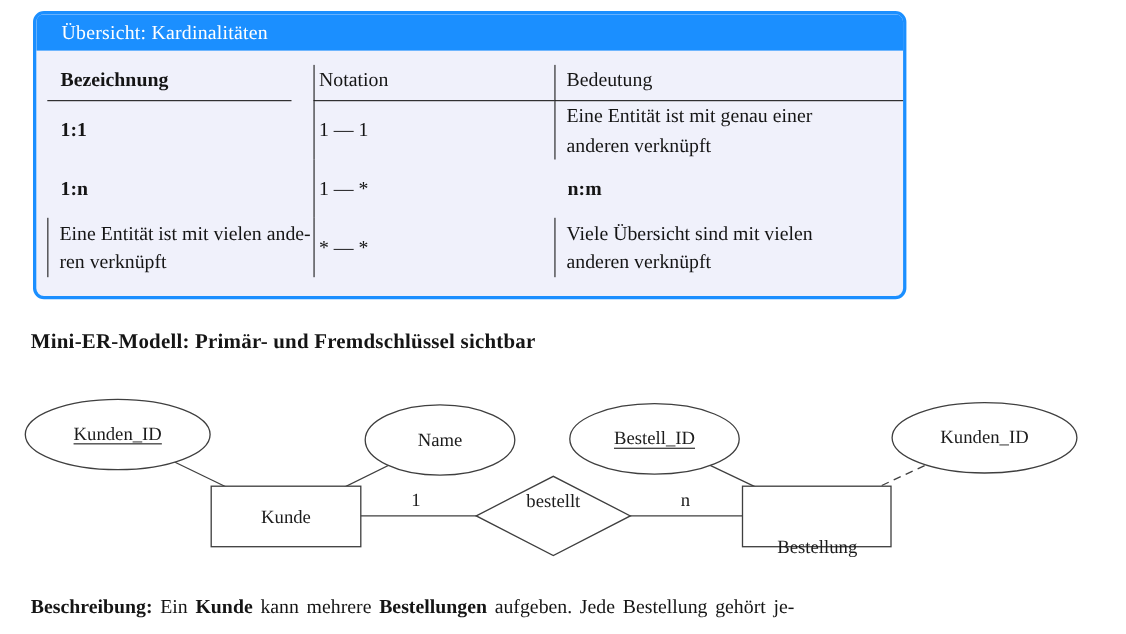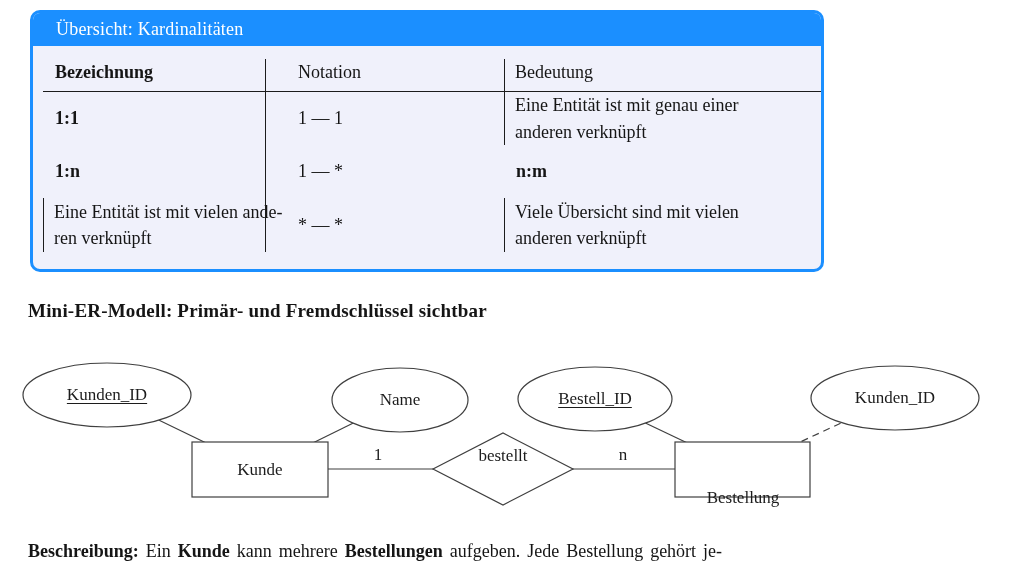--- a/index.html
+++ b/index.html
@@ -32,21 +32,21 @@
     position:absolute; left:10px; top:46px;
     display:grid;
     grid-template-columns:222px 239px 342px;
     grid-template-rows:33px 53px 53px 54px;
     font-size:18px;
   }
   .cell { display:flex; align-items:center; }
   .cell.col2, .cell.col3 { border-left:1.1px solid #1c1c1c; }
   .cell.head { border-bottom:1.2px solid #1c1c1c; align-items:flex-start; padding-top:3px; }
   .cell.col1 { padding-left:12px; }
-  .cell.col2 { padding-left:32px; }
+  .cell.col2 { padding-left:4px;margin-left:20px; }
   .cell.col3 { padding-left:10px; padding-right:4px; }
   .cell.term { font-weight:bold; }
   .cell.meaning { flex-direction:column; align-items:flex-start; justify-content:center; line-height:26.5px; }
   .meaning-line { display:block; white-space:nowrap; }
 
   
   .er-heading {
     position:absolute; left:28px; top:300px;
     font-size:19px; font-weight:bold;
     letter-spacing:0.2px;

